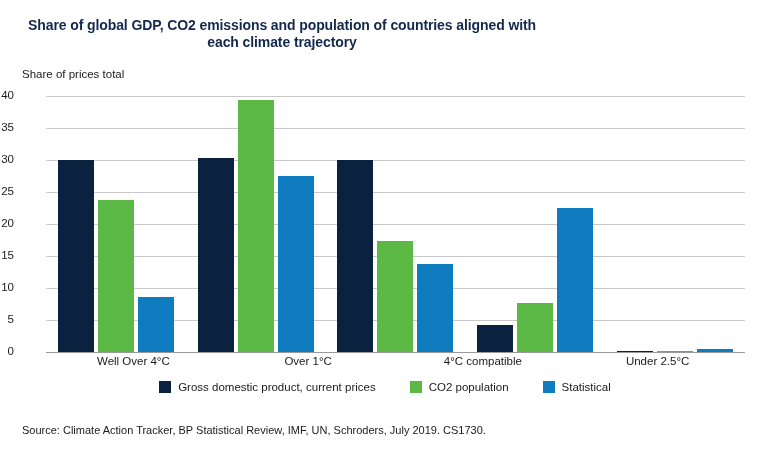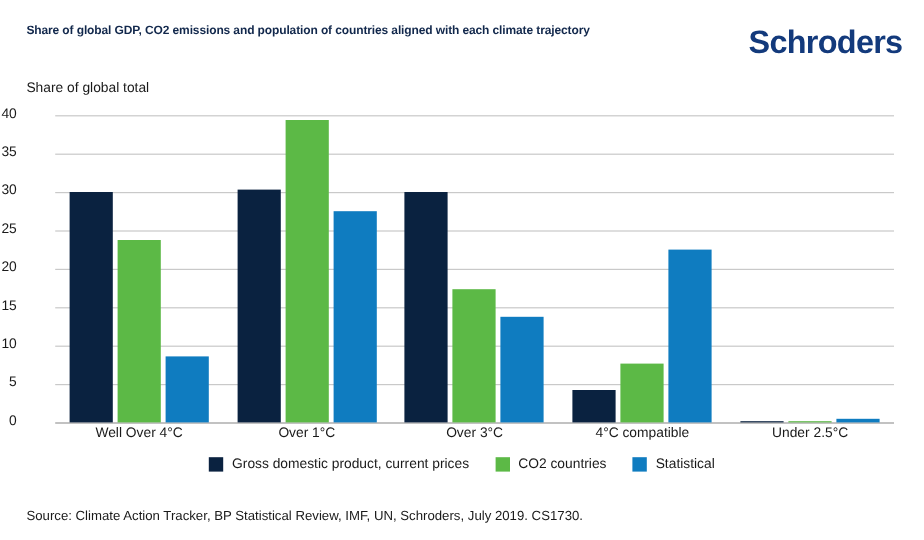--- a/index.html
+++ b/index.html
@@ -21,25 +21,26 @@
     position: absolute;
     left: 0; top: 0;
     width: 770px;
     height: 62px;
   }
   .title {
     position: absolute;
     left: 22px;
     top: 17px;
     width: 520px;
-    font-size: 10px;
+    font-size: 14px;
     font-weight: bold;
     line-height: 17px;
     color: #12284c;
     letter-spacing: -0.1px;
+    text-align: center;
   }
   .brand {
     position: absolute;
     right: 18px;
     top: 20px;
     font-size: 27px;
     font-weight: bold;
     color: #133a7c;
     letter-spacing: -0.6px;
     font-family: "Liberation Sans", sans-serif;
@@ -137,21 +138,21 @@
   
   .legend {
     position: absolute;
     left: 0;
     top: 381px;
     width: 770px;
     display: flex;
     flex-direction: row;
     justify-content: center;
     align-items: center;
-    gap: 22px;
+    gap: 34px;
   }
   .legend-item {
     display: flex;
     flex-direction: row;
     align-items: center;
     gap: 7px;
   }
   .swatch {
     width: 12px;
     height: 12px;
@@ -169,24 +170,23 @@
     top: 424px;
     font-size: 11px;
     color: #1a1a1a;
   }
 </style>
 </head>
 <body>
 
 <div class="header">
   <div class="title">Share of global GDP, CO2 emissions and population of countries aligned with each climate trajectory</div>
-  <div class="brand">Schroders</div>
 </div>
 
-<div class="axis-title">Share of global total</div>
+<div class="axis-title">Share of prices total</div>
 
 <div class="plot-wrap">
   <div class="plot" id="plot">
     <div id="gridlines">
         <div class="gridline zero" style="top: 256px;"></div>
         <div class="ytick" style="top: 256px;">0</div>
         <div class="gridline" style="top: 224px;"></div>
         <div class="ytick" style="top: 224px;">5</div>
         <div class="gridline" style="top: 192px;"></div>
         <div class="ytick" style="top: 192px;">10</div>
@@ -227,34 +227,33 @@
         <div class="group">
           <div class="bar gdp" title="Gross domestic product, current prices: 0.1" style="height: 1px; background: rgb(10, 34, 64);"></div>
           <div class="bar co2" title="CO2 emissions: 0.2" style="height: 1.28px; background: rgb(92, 185, 70);"></div>
           <div class="bar pop" title="Population: 0.5" style="height: 3.2px; background: rgb(15, 124, 192);"></div>
         </div>
       </div>
   </div>
   <div class="xlabels" id="xlabels">
       <div class="xlabel">Well Over 4°C</div>
       <div class="xlabel">Over 1°C</div>
-      <div class="xlabel">Over 3°C</div>
       <div class="xlabel">4°C compatible</div>
       <div class="xlabel">Under 2.5°C</div>
     </div>
 </div>
 
 <div class="legend" id="legend">
     <div class="legend-item">
       <span class="swatch" style="background: rgb(10, 34, 64);"></span>
       <span class="legend-label">Gross domestic product, current prices</span>
     </div>
     <div class="legend-item">
       <span class="swatch" style="background: rgb(92, 185, 70);"></span>
-      <span class="legend-label">CO2 countries</span>
+      <span class="legend-label">CO2 population</span>
     </div>
     <div class="legend-item">
       <span class="swatch" style="background: rgb(15, 124, 192);"></span>
       <span class="legend-label">Statistical</span>
     </div>
   </div>
 
 <div class="source">Source: Climate Action Tracker, BP Statistical Review, IMF, UN, Schroders, July 2019. CS1730.</div>
 
 </body></html>

